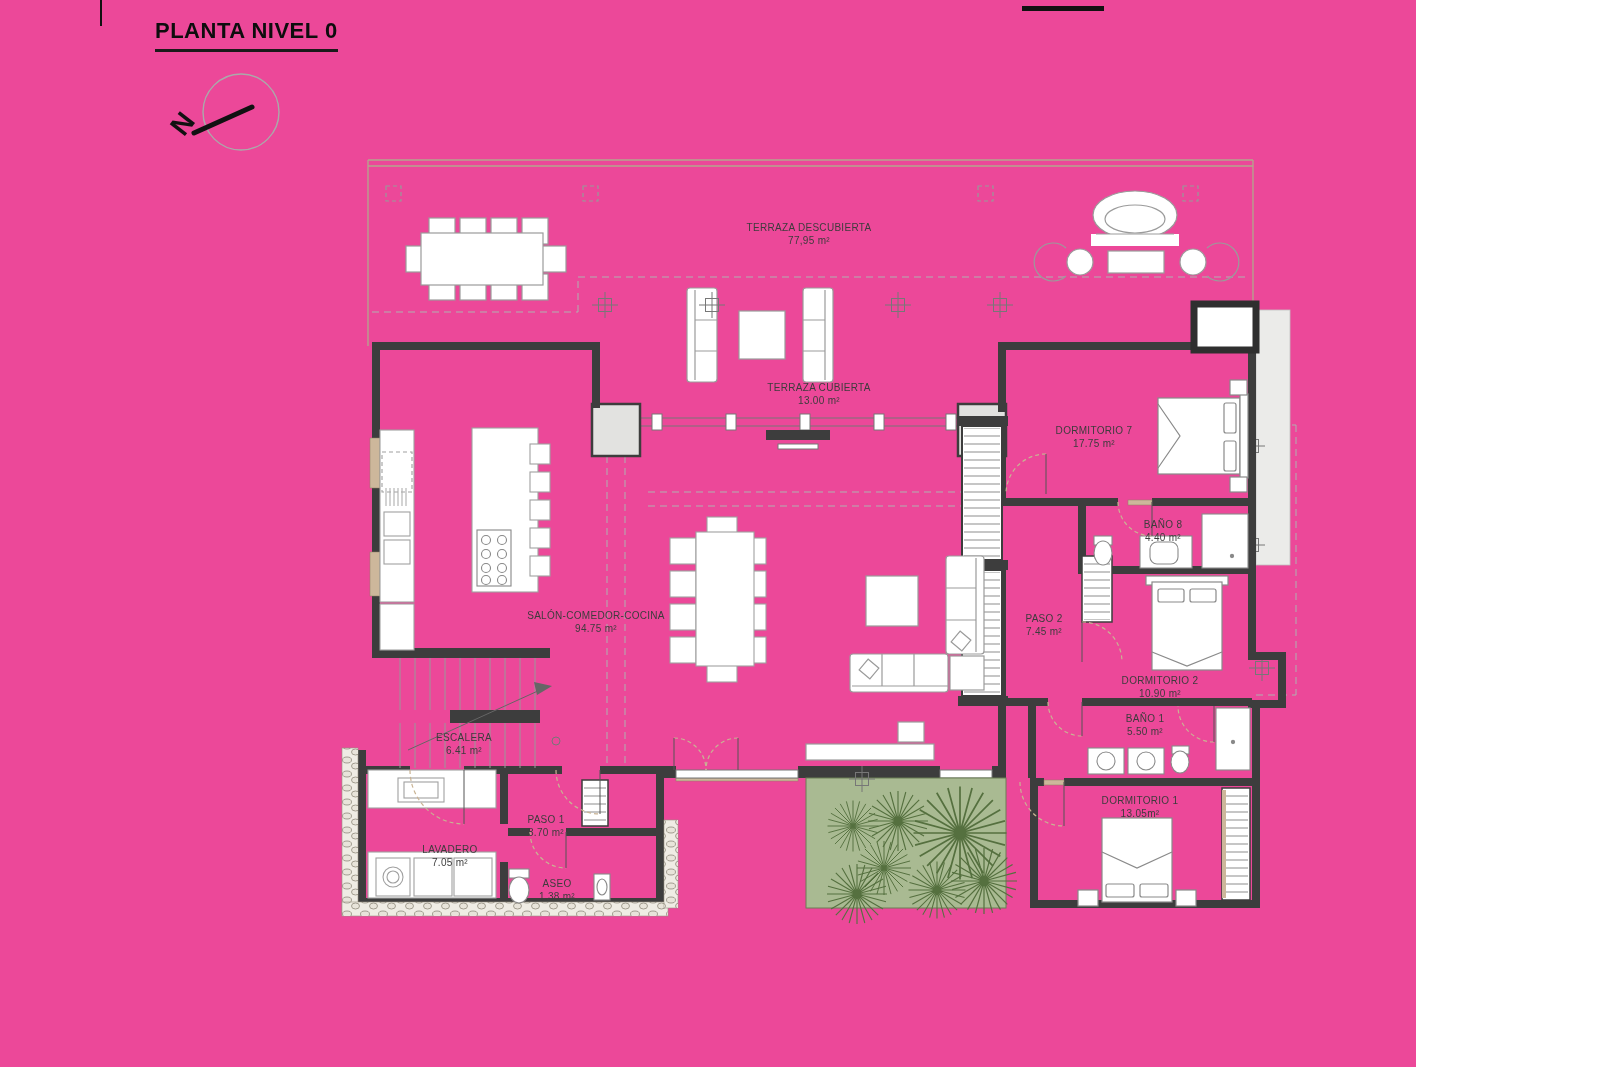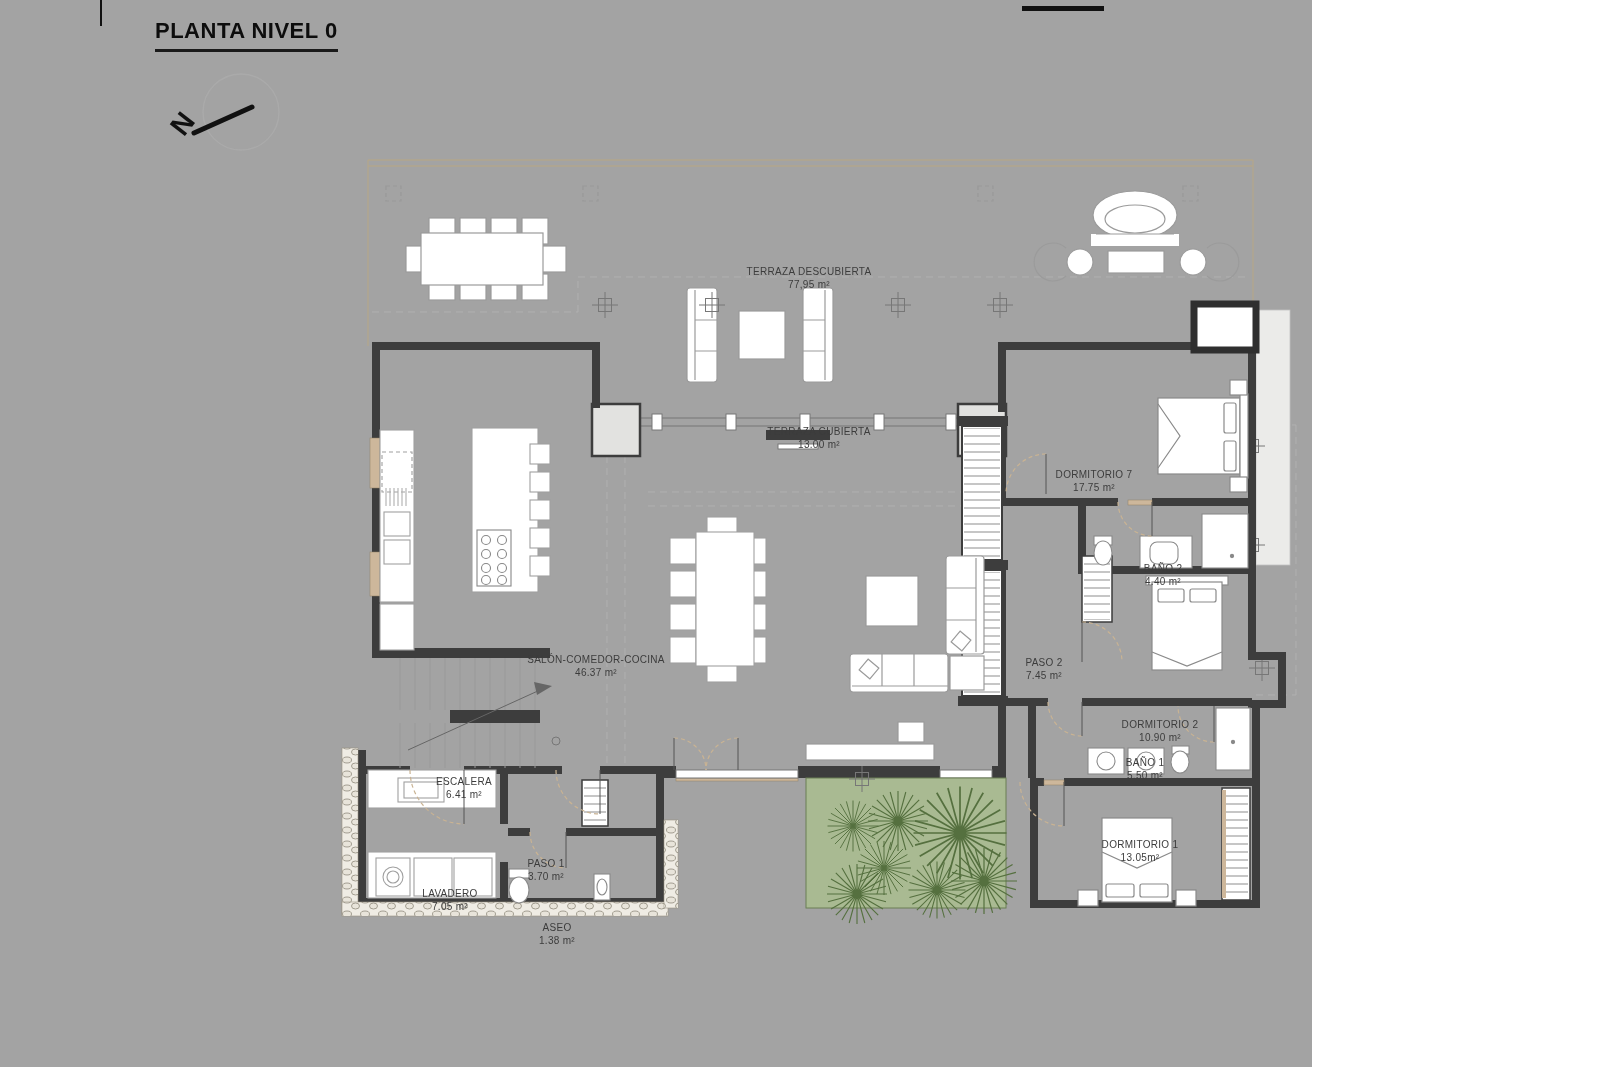--- a/index.html
+++ b/index.html
@@ -1,25 +1,25 @@
 <!DOCTYPE html>
 <html><head>
 <meta charset="utf-8">
 <style>
   html,body{margin:0;padding:0;background:#fff;}
-  .page{position:relative;width:1312px;height:1067px;background:#a3a3a3;overflow:hidden;
+  .page{position:relative;width:1416px;height:1067px;background:#ec4899;overflow:hidden;
         font-family:"Liberation Sans",sans-serif;}
   .title{position:absolute;left:155px;top:18px;font-size:22px;font-weight:800;
          letter-spacing:.5px;color:#0d0d0d;border-bottom:3px solid #1a1a1a;
          padding-bottom:5px;width:max-content;}
   .north-letter{position:absolute;left:183px;top:124px;font-size:28px;font-weight:700;color:#111;
          transform:translate(-50%,-50%) rotate(-52deg);}
   .plan-svg{position:absolute;left:0;top:0;}
   .rlabel{position:absolute;transform:translate(-50%,-50%);text-align:center;
-          font-size:10px;line-height:1.3;color:#3c3c3c;letter-spacing:.3px;white-space:nowrap;margin-top:44px;}
+          font-size:10px;line-height:1.3;color:#3c3c3c;letter-spacing:.3px;white-space:nowrap;}
 </style>
 </head>
 <body>
 
 <div class="page">
 
   <svg class="plan-svg" width="1600" height="1067" viewBox="0 0 1600 1067">
     <defs>
       <pattern id="rungs" width="8" height="8" patternUnits="userSpaceOnUse">
         <path d="M0 4 H8" stroke="#8d8d8d" stroke-width="1"></path>
@@ -387,21 +387,21 @@
   <div class="rlabel" style="left:809px;top:234px">
     <div>TERRAZA DESCUBIERTA</div>
     <div>77,95 m²</div>
   </div>
   <div class="rlabel" style="left:819px;top:394px">
     <div>TERRAZA CUBIERTA</div>
     <div>13.00 m²</div>
   </div>
   <div class="rlabel" style="left:596px;top:622px">
     <div>SALÓN-COMEDOR-COCINA</div>
-    <div>46.37 m²</div>
+    <div>94.75 m²</div>
   </div>
   <div class="rlabel" style="left:464px;top:744px">
     <div>ESCALERA</div>
     <div>6.41 m²</div>
   </div>
   <div class="rlabel" style="left:546px;top:826px">
     <div>PASO 1</div>
     <div>3.70 m²</div>
   </div>
   <div class="rlabel" style="left:450px;top:856px">
@@ -410,21 +410,21 @@
   </div>
   <div class="rlabel" style="left:557px;top:890px">
     <div>ASEO</div>
     <div>1.38 m²</div>
   </div>
   <div class="rlabel" style="left:1094px;top:437px">
     <div>DORMITORIO 7</div>
     <div>17.75 m²</div>
   </div>
   <div class="rlabel" style="left:1163px;top:531px">
-    <div>BAÑO 2</div>
+    <div>BAÑO 8</div>
     <div>4.40 m²</div>
   </div>
   <div class="rlabel" style="left:1044px;top:625px">
     <div>PASO 2</div>
     <div>7.45 m²</div>
   </div>
   <div class="rlabel" style="left:1160px;top:687px">
     <div>DORMITORIO 2</div>
     <div>10.90 m²</div>
   </div>

